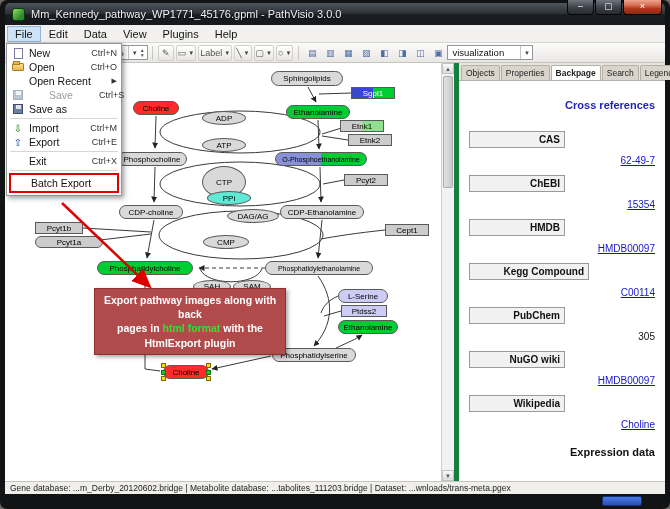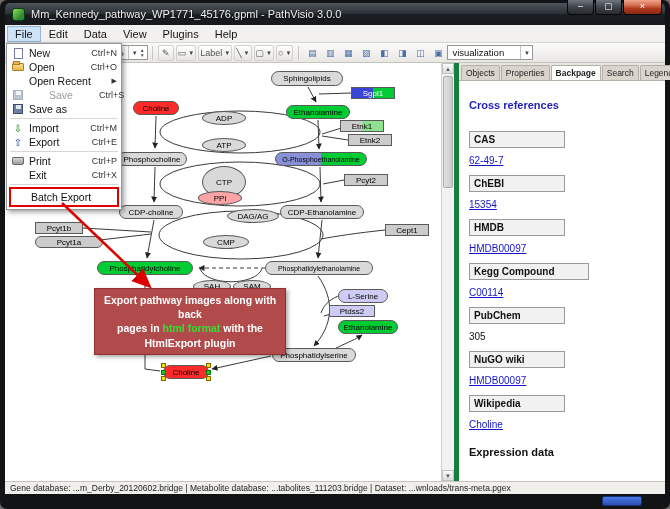--- a/index.html
+++ b/index.html
@@ -64,21 +64,21 @@
     background:linear-gradient(#fafafa,#dcdcdc);border:1px solid #c2c2c2;box-sizing:border-box;}
   .vs-thumb{height:110px;margin:2px 1px;background:linear-gradient(90deg,#e2e2e2,#c9c9c9);
     border:1px solid #ababab;border-radius:2px;}
   .vs-fill{flex:1;}
   
   .sidepanel{width:206px;background:#fff;border-left:5px solid #15803d;display:flex;flex-direction:column;flex:none;}
   .tabs{display:flex;background:#e7e4de;padding:2px 2px 0;border-bottom:1px solid #b3b0a8;font-size:8.5px;color:#222;}
   .tab{padding:2px 4px;border:1px solid #b3b0a8;border-bottom:none;background:#d9d5cc;margin-right:1px;
     border-radius:2px 2px 0 0;white-space:nowrap;}
   .tab.active{background:#fff;font-weight:bold;}
-  .panel-body{flex:1;padding:6px 10px;font-size:10px;color:#111;overflow:hidden;}
+  .panel-body{flex:1;padding:6px 10px;font-size:10px;color:#111;overflow:hidden;text-align:right;}
   .xref-title{color:#2323bb;font-weight:bold;font-size:11px;margin:12px 0 20px;}
   .xref-section{margin-bottom:9px;}
   .xref-head{width:96px;border:1px solid #9a9a9a;background:#f1f1f1;font-weight:bold;font-size:10px;
     padding:2px 4px;box-sizing:border-box;margin-bottom:7px;}
   .xref-head.wide{width:120px;}
   .xref-value{font-size:10px;margin-bottom:4px;}
   .xref-value.link{color:#1414cc;text-decoration:underline;}
   .xref-footer{font-weight:bold;font-size:11px;margin-top:16px;}
   
   .statusbar{position:absolute;left:5px;right:5px;bottom:15px;height:13px;background:#f0efec;
@@ -216,34 +216,34 @@
           <div class="pnode rounded" style="left: 128px; top: 38px; width: 46px; height: 14px; background: rgb(255, 42, 42);">Choline</div>
           <div class="pnode rounded" style="left: 281px; top: 42px; width: 64px; height: 14px; background: rgb(0, 204, 51);">Ethanolamine</div>
           <div class="pnode gene" style="left: 335px; top: 57px; width: 44px; height: 12px; background: linear-gradient(to right, rgb(204, 204, 204) 0px, rgb(204, 204, 204) 50%, rgb(143, 224, 143) 50%, rgb(143, 224, 143) 100%);">Etnk1</div>
           <div class="pnode gene" style="left: 343px; top: 71px; width: 44px; height: 12px; background: rgb(204, 204, 204);">Etnk2</div>
           <div class="pnode ellipse" style="left: 197px; top: 48px; width: 44px; height: 14px; background: rgb(217, 217, 217);">ADP</div>
           <div class="pnode ellipse" style="left: 197px; top: 75px; width: 44px; height: 14px; background: rgb(217, 217, 217);">ATP</div>
           <div class="pnode rounded" style="left: 112px; top: 89px; width: 70px; height: 14px; background: rgb(217, 217, 217);">Phosphocholine</div>
           <div class="pnode rounded" style="left: 270px; top: 89px; width: 92px; height: 14px; background: linear-gradient(to right, rgb(136, 144, 216) 0px, rgb(136, 144, 216) 50%, rgb(0, 204, 51) 50%, rgb(0, 204, 51) 100%); font-size: 7px;">O-Phosphoethanolamine</div>
           <div class="pnode gene" style="left: 339px; top: 111px; width: 44px; height: 12px; background: rgb(204, 204, 204);">Pcyt2</div>
           <div class="pnode ellipse" style="left: 197px; top: 103px; width: 44px; height: 32px; background: rgb(217, 217, 217);">CTP</div>
-          <div class="pnode ellipse" style="left: 193px; top: 128px; width: 44px; height: 14px; background: #fca5a5;">PPi</div>
+          <div class="pnode ellipse" style="left: 202px; top: 128px; width: 44px; height: 14px; background: #5eead4;">PPi</div>
           <div class="pnode rounded" style="left: 114px; top: 142px; width: 64px; height: 14px; background: rgb(217, 217, 217);">CDP-choline</div>
           <div class="pnode rounded" style="left: 275px; top: 142px; width: 84px; height: 14px; background: rgb(217, 217, 217);">CDP-Ethanolamine</div>
           <div class="pnode ellipse" style="left: 222px; top: 146px; width: 52px; height: 14px; background: rgb(217, 217, 217);">DAG/AG</div>
           <div class="pnode gene" style="left: 380px; top: 161px; width: 44px; height: 12px; background: rgb(204, 204, 204);">Cept1</div>
           <div class="pnode ellipse" style="left: 198px; top: 172px; width: 46px; height: 14px; background: rgb(217, 217, 217);">CMP</div>
           <div class="pnode gene" style="left: 30px; top: 159px; width: 48px; height: 12px; background: rgb(204, 204, 204);">Pcyt1b</div>
           <div class="pnode gene" style="left: 30px; top: 173px; width: 68px; height: 12px; background: rgb(204, 204, 204); border-radius: 6px;">Pcyt1a</div>
           <div class="pnode rounded" style="left: 92px; top: 198px; width: 96px; height: 14px; background: rgb(0, 204, 51);">Phosphatidylcholine</div>
           <div class="pnode rounded" style="left: 260px; top: 198px; width: 108px; height: 14px; background: rgb(217, 217, 217); font-size: 7px;">Phosphatidylethanolamine</div>
           <div class="pnode ellipse" style="left: 188px; top: 217px; width: 38px; height: 13px; background: rgb(217, 217, 217);">SAH</div>
           <div class="pnode ellipse" style="left: 228px; top: 217px; width: 38px; height: 13px; background: rgb(217, 217, 217);">SAM</div>
           <div class="pnode rounded" style="left: 333px; top: 226px; width: 50px; height: 14px; background: rgb(204, 204, 244);">L-Serine</div>
-          <div class="pnode gene" style="left: 324px; top: 242px; width: 46px; height: 12px; background: rgb(204, 204, 244); text-align: right;">Ptdss2</div>
+          <div class="pnode gene" style="left: 336px; top: 242px; width: 46px; height: 12px; background: rgb(204, 204, 244); text-align: right;">Ptdss2</div>
           <div class="pnode rounded" style="left: 333px; top: 257px; width: 60px; height: 14px; background: rgb(0, 204, 51);">Ethanolamine</div>
           <div class="pnode rounded" style="left: 267px; top: 285px; width: 84px; height: 14px; background: rgb(217, 217, 217);">Phosphatidylserine</div>
           <div class="pnode rounded" style="left: 158px; top: 302px; width: 46px; height: 14px; background: rgb(255, 42, 42);">Choline<i class="handle tl"></i><i class="handle tr"></i><i class="handle bl"></i><i class="handle br"></i><i class="handle green ml"></i><i class="handle green mr"></i></div>
         </div>
       <div class="annotation" style="background: rgb(177, 74, 74); border-color: rgb(143, 48, 48);">
         <div>Export pathway images along with back</div>
         <div><span>pages in </span><span style="color: rgb(51, 224, 51);">html format</span><span> with the</span></div>
         <div>HtmlExport plugin</div>
       </div>
     </div>
@@ -342,27 +342,20 @@
         <span class="fm-label">Import</span>
         <span class="fm-shortcut">Ctrl+M</span>
       </div>
       <div class="fm-item">
         <span class="fm-icon out">⇧</span>
         <span class="fm-label">Export</span>
         <span class="fm-shortcut">Ctrl+E</span>
       </div>
       <div class="fm-sep"></div>
       <div class="fm-item">
-        <span class="fm-icon">
-          <i class="ic ic-print"></i>
-        </span>
-        <span class="fm-label">Print</span>
-        <span class="fm-shortcut">Ctrl+P</span>
-      </div>
-      <div class="fm-item">
         <span class="fm-icon"></span>
         <span class="fm-label">Exit</span>
         <span class="fm-shortcut">Ctrl+X</span>
       </div>
       <div class="fm-sep"></div>
       <div class="fm-item batch">
         <span class="fm-icon"></span>
         <span class="fm-label">Batch Export</span>
       </div>
     </div>

